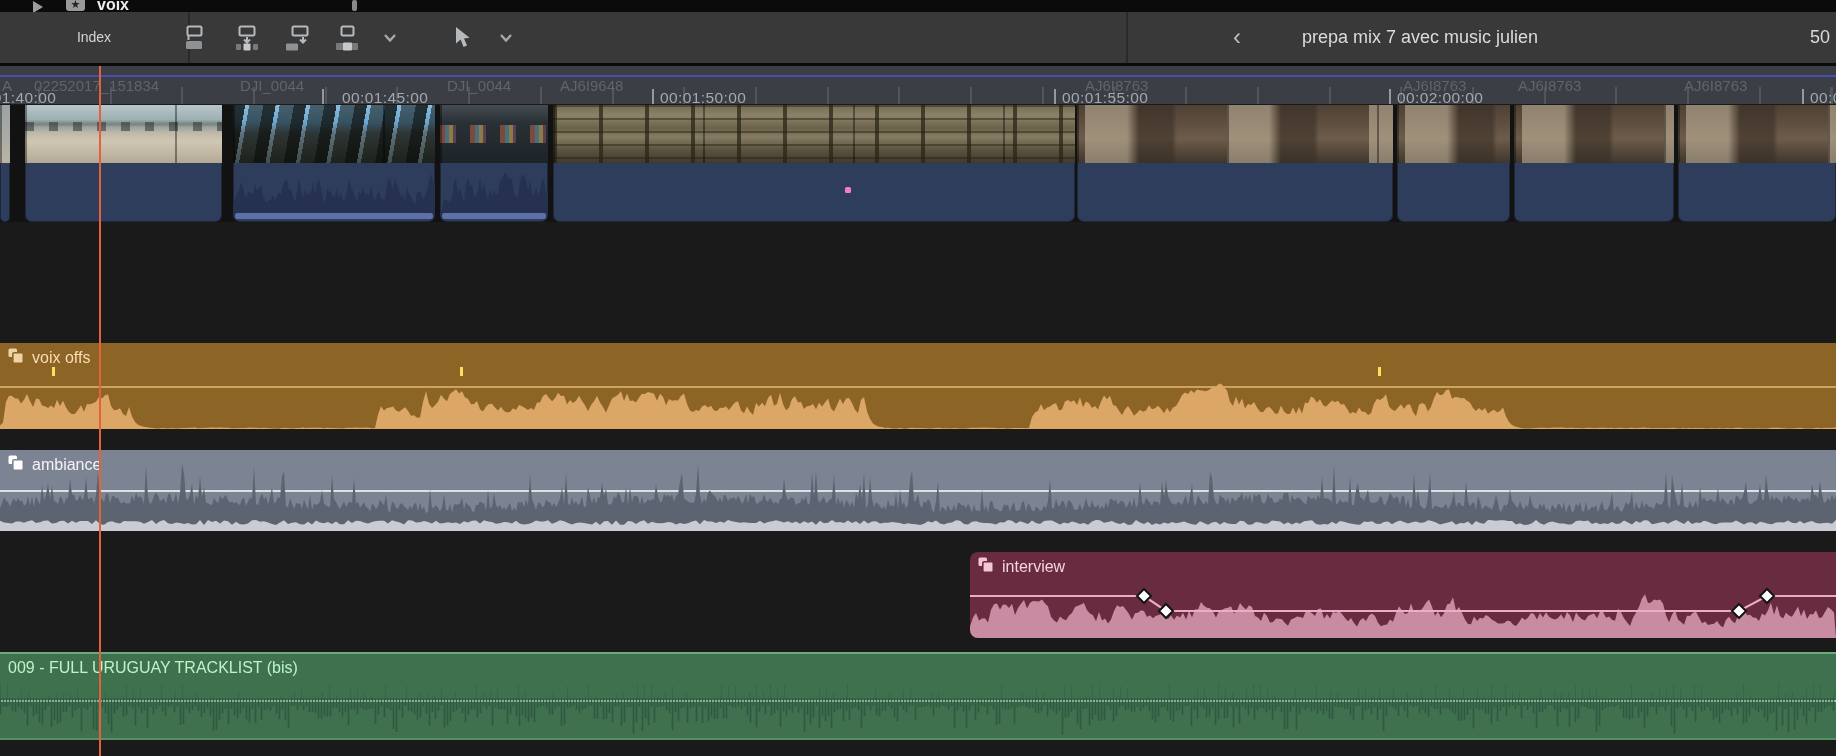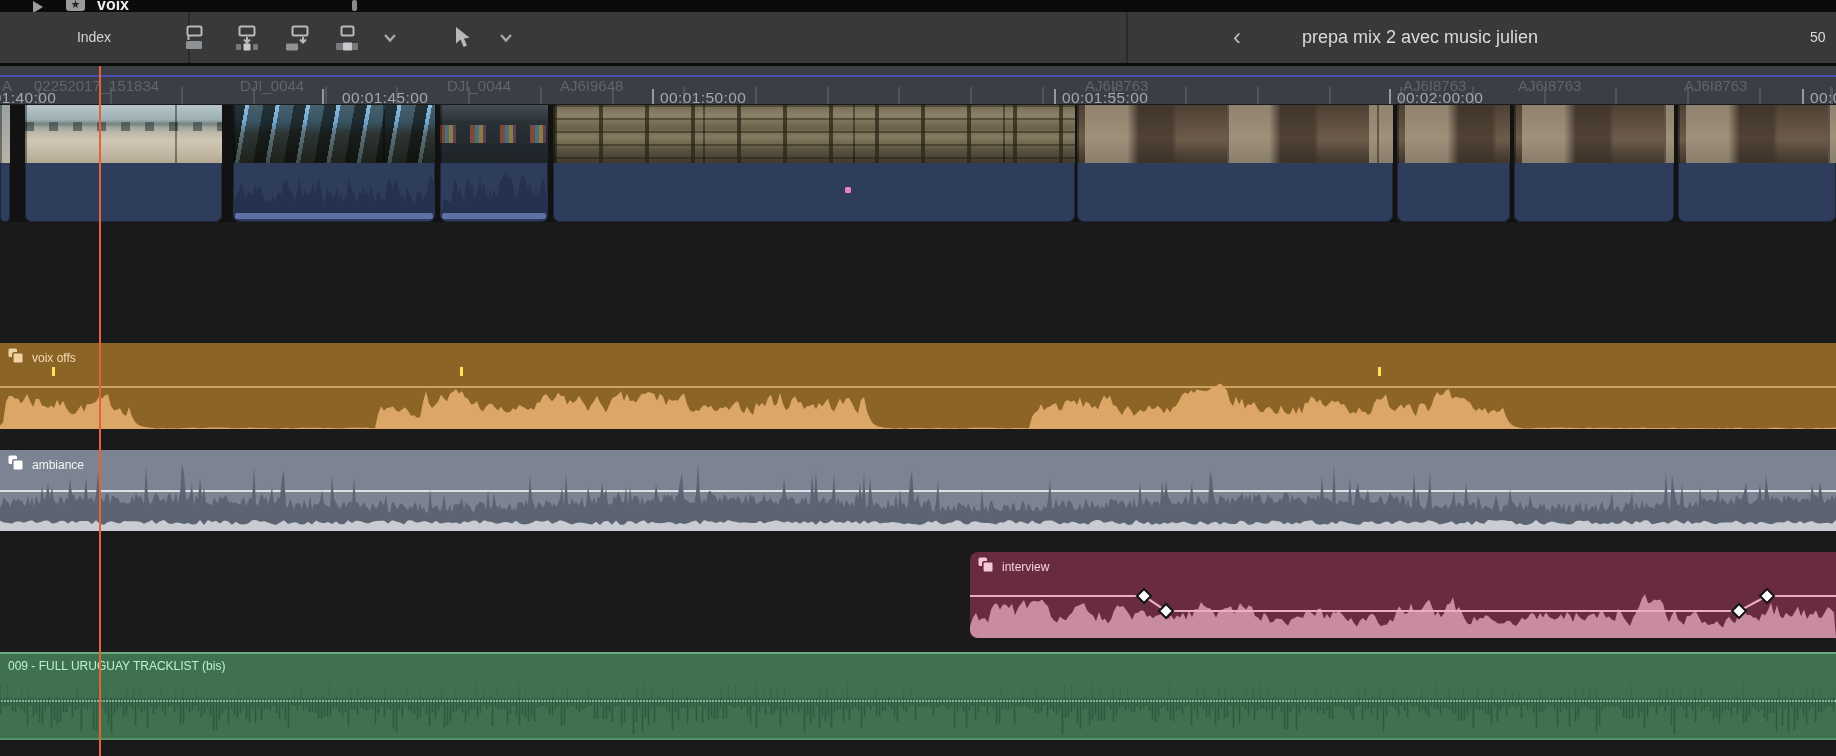--- a/index.html
+++ b/index.html
@@ -21,21 +21,21 @@
              color:#d2d4d6;font-size:14px;cursor:default;}
   .tb-sep{position:absolute;top:0;width:2px;height:51px;background:#2a2a2a;}
   .tools{position:absolute;left:180px;top:0;height:51px;display:flex;align-items:center;gap:16px;}
   .tool-btn{width:34px;height:36px;display:flex;align-items:center;justify-content:center;}
   .tool-btn.small{width:20px;}
   .tool-btn.gap{margin-left:30px;}
   .back-chevron{position:absolute;left:1222px;top:0;width:30px;height:51px;line-height:49px;text-align:center;
                 color:#bcbec1;font-size:24px;}
   .project-title{position:absolute;left:1270px;top:0;width:300px;height:51px;line-height:51px;text-align:center;
                  color:#d9dbdd;font-size:18px;white-space:nowrap;}
-  .zoom-value{position:absolute;left:1810px;top:0;height:63px;line-height:51px;color:#d9dbdd;font-size:14px;}
+  .zoom-value{position:absolute;left:1810px;top:0;height:63px;line-height:51px;color:#d9dbdd;font-size:18px;}
 
   
   .ruler{position:absolute;left:0;top:63px;width:1836px;height:41px;background:#3b3e45;
          border-top:3px solid #0b0b0b;box-sizing:border-box;}
   .ruler::before{content:'';position:absolute;left:38px;right:0;top:21px;height:17px;opacity:.55;
          background:repeating-linear-gradient(90deg,#65686e 0 2px,transparent 2px 71.7px);}
   .purple-line{position:absolute;left:0;top:9px;width:100%;height:2px;background:#4c4bb0;}
   .rname{position:absolute;top:11px;color:#60646c;font-size:15px;white-space:nowrap;z-index:3;}
   .rtc{position:absolute;top:23px;color:#a4a7ad;font-size:15.5px;letter-spacing:.4px;white-space:nowrap;z-index:4;}
   .rtick{position:absolute;top:23px;width:2px;height:15px;background:#95989d;z-index:4;}
@@ -64,21 +64,21 @@
   .t-men{background:
      repeating-linear-gradient(90deg,rgba(210,196,170,.5) 8px 50px,rgba(55,45,36,.55) 62px 95px,rgba(210,196,170,0) 100px 150px),
      linear-gradient(180deg,#4e4134 0%,#5d4d3e 28%,#6d5c4a 58%,#3f362c 100%);}
   .vwave{position:absolute;left:0;top:58px;width:100%;height:54px;}
   .vstrip{position:absolute;left:2px;right:2px;bottom:3px;height:6px;background:#5e71a6;border-radius:2px;}
 
   
   .atrack{position:absolute;overflow:hidden;}
   .rounded-left{border-radius:8px 0 0 8px;}
   .alabel{position:absolute;left:8px;top:5px;display:flex;align-items:center;gap:8px;z-index:5;}
-  .alabel span{font-size:12px;white-space:nowrap;}
+  .alabel span{font-size:16px;white-space:nowrap;}
   .refline{position:absolute;left:0;width:100%;height:2px;z-index:1;}
   .wave-svg{position:absolute;left:0;bottom:0;width:100%;z-index:2;}
   .over-svg{position:absolute;left:0;width:100%;z-index:4;}
   .yellow-peak{position:absolute;width:3px;height:9px;background:#ffdf59;z-index:3;}
 
   .playhead{position:absolute;top:66px;width:2px;height:690px;background:#e4613a;z-index:9;}
   .pink-marker{position:absolute;width:6px;height:6px;border-radius:1.5px;z-index:8;}
 </style>
 </head>
 <body>
@@ -137,21 +137,21 @@
           </svg>
         </div>
         <div class="tool-btn small">
           <svg width="14" height="10" viewBox="0 0 14 10">
             <path d="M2 2 L7 7.5 L12 2" fill="none" stroke="#a8abae" stroke-width="2.3"></path>
           </svg>
         </div>
       </div>
     <div class="tb-sep" style="left:1126px"></div>
     <div class="back-chevron">‹</div>
-    <div class="project-title">prepa mix 2 avec music julien</div>
+    <div class="project-title">prepa mix 7 avec music julien</div>
     <div class="zoom-value">50</div>
   </div>
 
   <div class="ruler" id="ruler">
     <div class="purple-line"></div>
   <span class="rname" style="left: 2px;">A</span>
       <span class="rname" style="left: 34px;">02252017_151834</span>
       <span class="rname" style="left: 240px;">DJI_0044</span>
       <span class="rname" style="left: 447px;">DJI_0044</span>
       <span class="rname" style="left: 560px;">AJ6I9648</span>

